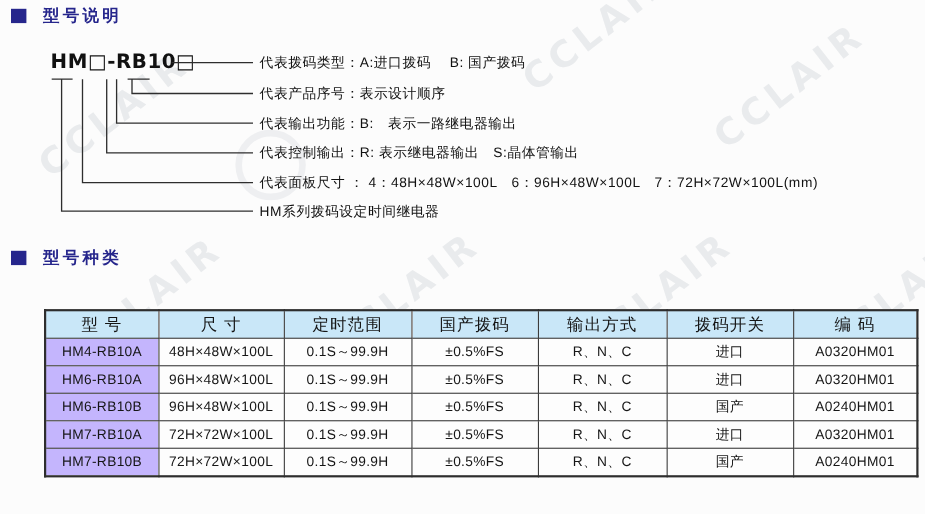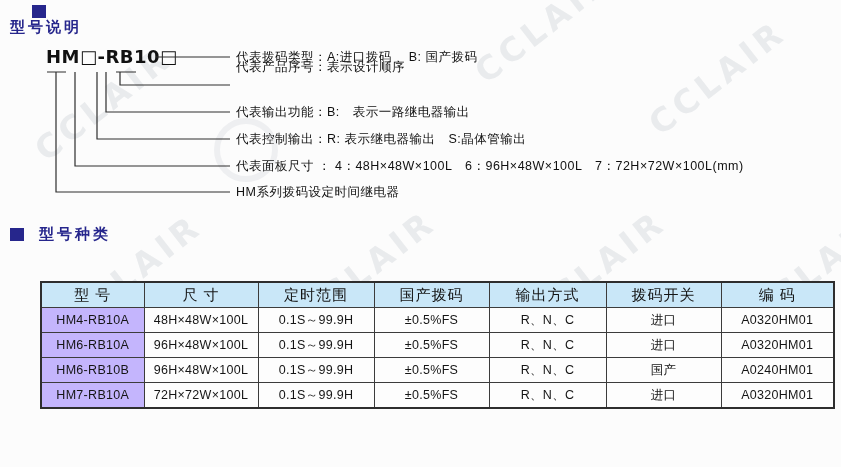--- a/index.html
+++ b/index.html
@@ -55,21 +55,21 @@
   <span class="wm" style="left:22px;top:84px;">CCLAIR</span>
   <span class="wm" style="left:636px;top:58px;">CCLAIR</span>
   <span class="wm" style="left:52px;top:252px;">CCLAIR</span>
   <span class="wm" style="left:286px;top:248px;">CCLAIR</span>
   <span class="wm" style="left:516px;top:248px;">CCLAIR</span>
   <span class="wm" style="left:736px;top:248px;">CCLAIR</span>
   <div class="wm-circle" style="left:214px;top:118px;"></div>
   <div class="wm-circle" style="left:478px;top:332px;"></div>
   <div class="wm-circle" style="left:706px;top:330px;"></div>
 
-  <div class="section-header" style="left:10px;top:5px;flex-direction:column;">
+  <div class="section-header" style="left:10px;top:5px;">
     <span class="bullet"></span>
     <span class="section-title">型号说明</span>
   </div>
 
   <div class="model-code">HM□-RB10□</div>
 
   <svg class="diagram-svg" width="841" height="220" viewBox="0 0 841 220">
     <g stroke="#2e2e2e" stroke-width="1.2" fill="none">
 
       <path d="M156,57 H230"></path>
@@ -80,21 +80,21 @@
 
       <path d="M97,72 V139 H230"></path>
 
       <path d="M75,72 V166 H230"></path>
 
       <path d="M47,72 H66 M56,72 V192 H230"></path>
     </g>
   </svg>
 
   <div class="diagram-label" style="top:50px;">代表拨码类型：A:进口拨码　 B: 国产拨码</div>
-  <div class="diagram-label" style="top:60px;">代表产品序号：表示设计顺序</div>
+  <div class="diagram-label" style="top:78px;">代表产品序号：表示设计顺序</div>
   <div class="diagram-label" style="top:132px;">代表控制输出：R: 表示继电器输出　S:晶体管输出</div>
   <div class="diagram-label" style="top:105px;">代表输出功能：B:　表示一路继电器输出</div>
   <div class="diagram-label" style="top:159px;">代表面板尺寸 ： 4：48H×48W×100L　6：96H×48W×100L　7：72H×72W×100L(mm)</div>
   <div class="diagram-label" style="top:185px;">HM系列拨码设定时间继电器</div>
 
   <div class="section-header" style="left:10px;top:225px;">
     <span class="bullet"></span>
     <span class="section-title">型号种类</span>
   </div>
 
@@ -149,16 +149,25 @@
       </tr>
       <tr>
         <td class="model-col">HM7-RB10A</td>
         <td>72H×72W×100L</td>
         <td>0.1S～99.9H</td>
         <td>±0.5%FS</td>
         <td>R、N、C</td>
         <td>进口</td>
         <td>A0320HM01</td>
       </tr>
+      <tr>
+        <td class="model-col">HM7-RB10B</td>
+        <td>72H×72W×100L</td>
+        <td>0.1S～99.9H</td>
+        <td>±0.5%FS</td>
+        <td>R、N、C</td>
+        <td>国产</td>
+        <td>A0240HM01</td>
+      </tr>
     </tbody>
   </table>
 
 </div>
 
 </body></html>

